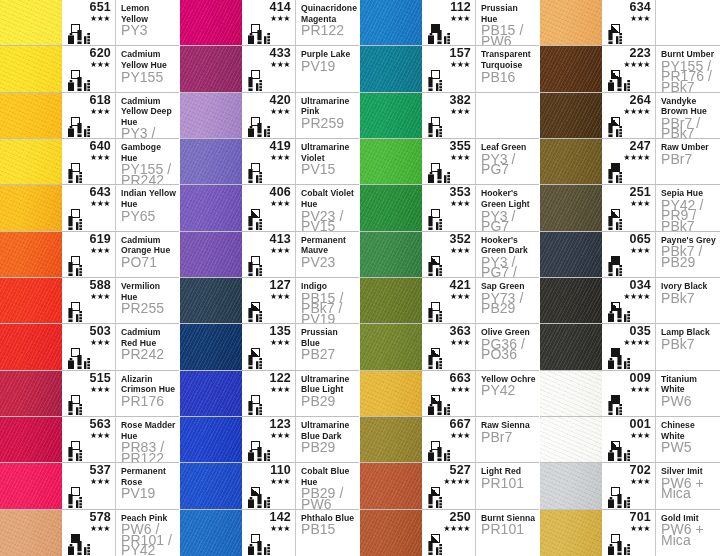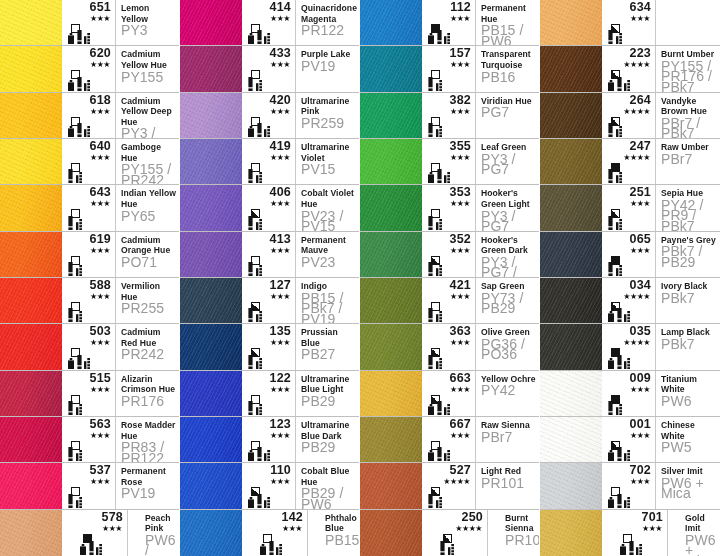--- a/index.html
+++ b/index.html
@@ -29,21 +29,21 @@
   .cell {
     position: relative;
     height: 46.33px;
     display: flex;
     align-items: stretch;
     background: #ffffff;
     border-bottom: 1px solid #bfbfbf;
     box-sizing: border-box;
     overflow: hidden;
   }
-  .cell:last-child { border-bottom: none; gap: 12px; }
+  .cell:last-child { border-bottom: none; }
 
   
   .swatch {
     width: 62px;
     flex: 0 0 62px;
     position: relative;
     overflow: hidden;
   }
   .swatch .grad {
     position: absolute;
@@ -877,21 +877,21 @@
             <svg width="6" height="11" viewBox="0 0 6 11">
               <rect x="0" y="3.2" width="2.4" height="7.8" fill="#141414"></rect>
               <rect x="3.3" y="0" width="2.7" height="2.2" fill="#141414"></rect>
               <rect x="3.3" y="3.1" width="2.7" height="2.2" fill="#141414"></rect>
               <rect x="3.3" y="6.2" width="2.7" height="2.2" fill="#141414"></rect>
               <rect x="3.3" y="9.2" width="2.7" height="1.8" fill="#141414"></rect>
             </svg>
           </div>
         </div>
         <div class="info">
-          <div class="pname">Permanent Hue</div>
+          <div class="pname">Prussian Hue</div>
           <div class="pcode">PB15 / PW6</div>
         </div>
       </div>
       <div class="cell">
         <div class="swatch">
           <div class="grad" style="background: linear-gradient(100deg, rgb(14, 128, 152) 0%, rgb(14, 128, 152) 38%, rgb(11, 116, 135) 100%);"></div>
           <div class="tex"></div>
         </div>
         <div class="meta">
           <div class="idx">157</div>
@@ -931,24 +931,20 @@
               <rect x="0.4" y="11.4" width="4.2" height="2.6" fill="#141414"></rect>
             </svg>
             <svg width="6" height="11" viewBox="0 0 6 11">
               <rect x="0" y="3.2" width="2.4" height="7.8" fill="#141414"></rect>
               <rect x="3.3" y="0" width="2.7" height="2.2" fill="#141414"></rect>
               <rect x="3.3" y="3.1" width="2.7" height="2.2" fill="#141414"></rect>
               <rect x="3.3" y="6.2" width="2.7" height="2.2" fill="#141414"></rect>
               <rect x="3.3" y="9.2" width="2.7" height="1.8" fill="#141414"></rect>
             </svg>
           </div>
-        </div>
-        <div class="info">
-          <div class="pname">Viridian Hue</div>
-          <div class="pcode">PG7</div>
         </div>
       </div>
       <div class="cell">
         <div class="swatch">
           <div class="grad" style="background: linear-gradient(100deg, rgb(76, 187, 58) 0%, rgb(76, 187, 58) 38%, rgb(63, 174, 46) 100%);"></div>
           <div class="tex"></div>
         </div>
         <div class="meta">
           <div class="idx">355</div>
           <div class="stars">★★★</div>

